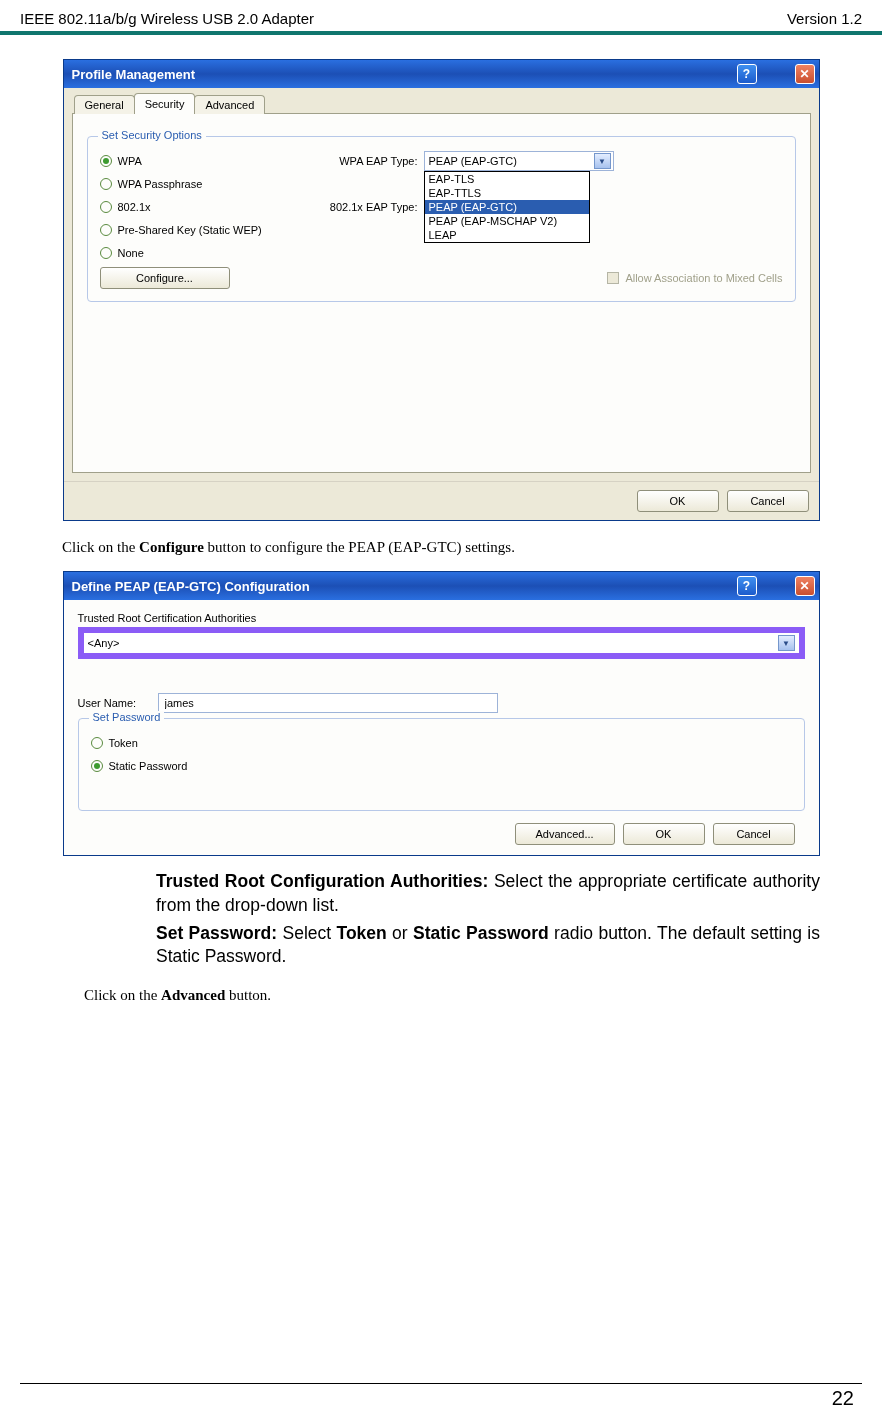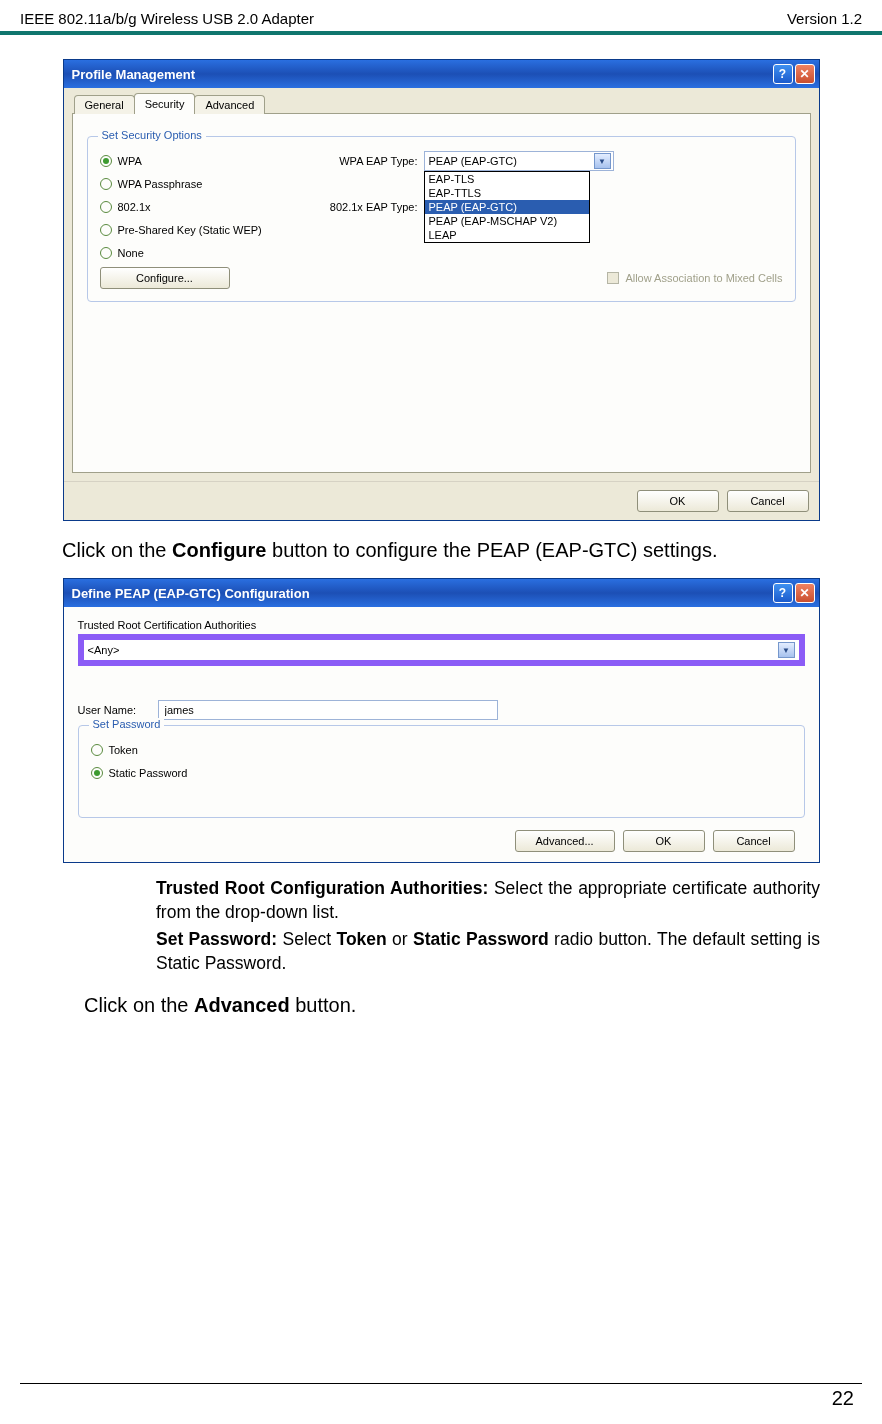--- a/index.html
+++ b/index.html
@@ -30,20 +30,21 @@
     }
     .titlebar {
       height: 28px;
       background: linear-gradient(to bottom,#2a6fe0 0%,#1c4fb5 50%,#2a6fe0 100%);
       display: flex;
       align-items: center;
       padding: 0 4px 0 8px;
       color: #fff;
       font-weight: bold;
       font-size: 13px;
+      gap: 36px;
     }
     .titlebar-spacer { flex: 1; }
     .tb-btn {
       width: 20px; height: 20px;
       background: linear-gradient(to bottom,#3f90f0,#1c5bcc);
       border: 1px solid #fff;
       border-radius: 3px;
       display: inline-flex;
       align-items: center;
       justify-content: center;
@@ -151,21 +152,21 @@
     .dialog-footer {
       display: flex;
       justify-content: flex-end;
       gap: 8px;
       padding: 8px 10px;
       border-top: 1px solid #d6d2c4;
       background: #ece9d8;
     }
     .dialog-footer .btn { width: 82px; }
     
-    .para { font-size: 20px; margin: 16px 0 14px; line-height: 1.35; }
+    .para { font-size: 15px; margin: 16px 0 14px; line-height: 1.35; font-family: Liberation Serif, serif; }
     .bold { font-weight: bold; }
     
     .dialog2 .dialog-body2 {
       background: #fdfdfb;
       padding: 12px 14px 0;
       font-size: 11px;
     }
     .field-label { display: inline-block; width: 80px; font-size: 11px; }
     .textinput {
       border: 1px solid #9db3d8;

